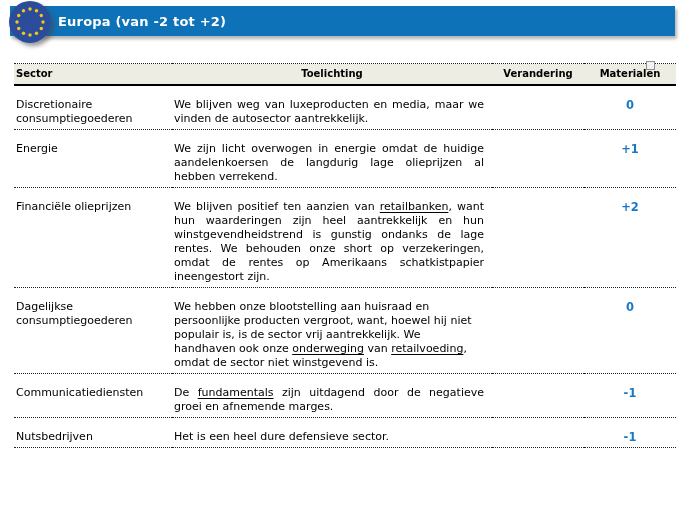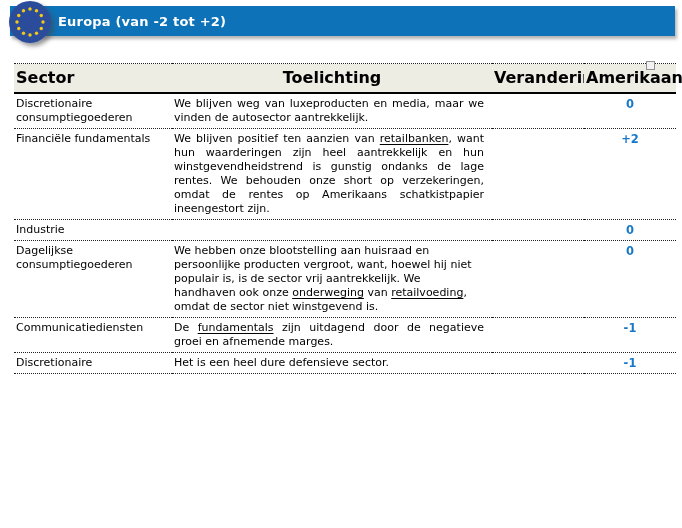--- a/index.html
+++ b/index.html
@@ -42,39 +42,39 @@
   }
   col.c-sector      { width: 158px; }
   col.c-toelichting { width: 320px; }
   col.c-verandering { width: 92px;  }
   col.c-beoordeling { width: 92px;  }
 
   thead th {
     background: #EDEDE3;
     border-top: 1px dotted #222;
     border-bottom: 2px solid #000;
-    font-size: 16px; font-weight: bold;
+    font-size: 10px; font-weight: bold;
     padding: 4px 2px 5px 2px;
     text-align: center;
     position: relative;
   }
   thead th.th-sector { text-align: left; padding-left: 2px; }
 
   .anchor-sq {
     position: absolute; top: -3px; left: 62px;
     width: 7px; height: 7px;
     background: #f2f2f2; border: 1px solid #909090;
   }
 
   tbody td {
     border-bottom: 1px dotted #222;
     font-size: 11px;
     line-height: 14px;
     vertical-align: top;
-    padding: 3px 2px 3px 2px;
+    padding: 12px 2px 3px 2px;
   }
   tbody tr:first-child td { border-top: 1px dotted #222; }
 
   td.cell-sector { padding-left: 2px; }
   td.cell-toelichting { padding-right: 8px; }
   td.cell-toelichting.justify { text-align: justify; margin-top: 48px; }
   td.cell-verandering {
     text-align: center;
     color: #1878C8; font-size: 9px; padding-top: 5px;
   }
@@ -125,58 +125,58 @@
       <col class="c-toelichting">
       <col class="c-verandering">
       <col class="c-beoordeling">
     </colgroup>
     <thead>
       <tr>
         <th class="th-sector">Sector</th>
         <th>Toelichting</th>
         <th>Verandering</th>
         <th>
-          <span>Amerikaans</span>
+          <span>Materialen</span>
           <span class="anchor-sq"></span>
         </th>
       </tr>
     </thead>
     <tbody id="rows">
         <tr class="data-row">
       <td class="cell-sector">Discretionaire consumptiegoederen</td>
       <td class="cell-toelichting justify"><span>We blijven weg van luxeproducten en media, maar we vinden de autosector aantrekkelijk.</span></td>
       <td class="cell-verandering"></td>
       <td class="cell-beoordeling">0</td>
     </tr>
         <tr class="data-row">
-      <td class="cell-sector">Financiële fundamentals</td>
+      <td class="cell-sector">Energie</td>
+      <td class="cell-toelichting justify"><span>We zijn licht overwogen in energie omdat de huidige aandelenkoersen de langdurig lage olieprijzen al hebben verrekend.</span></td>
+      <td class="cell-verandering"></td>
+      <td class="cell-beoordeling">+1</td>
+    </tr>
+        <tr class="data-row">
+      <td class="cell-sector">Financiële olieprijzen</td>
       <td class="cell-toelichting justify"><span>We blijven positief ten aanzien van </span><span class="sic">retailbanken</span><span>, want hun waarderingen zijn heel aantrekkelijk en hun winstgevendheidstrend is gunstig ondanks de lage rentes. We behouden onze short op verzekeringen, omdat de rentes op Amerikaans schatkistpapier ineengestort zijn.</span></td>
       <td class="cell-verandering"></td>
       <td class="cell-beoordeling">+2</td>
-    </tr>
-        <tr class="data-row">
-      <td class="cell-sector">Industrie</td>
-      <td class="cell-toelichting"></td>
-      <td class="cell-verandering"></td>
-      <td class="cell-beoordeling">0</td>
     </tr>
         <tr class="data-row">
       <td class="cell-sector">Dagelijkse consumptiegoederen</td>
       <td class="cell-toelichting"><span>We hebben onze blootstelling aan huisraad en persoonlijke producten vergroot, want, hoewel hij niet populair is, is de sector vrij aantrekkelijk. We handhaven ook onze </span><span class="sic">onderweging</span><span> van </span><span class="sic">retailvoeding</span><span>, omdat de sector niet winstgevend is.</span></td>
       <td class="cell-verandering"></td>
       <td class="cell-beoordeling">0</td>
     </tr>
         <tr class="data-row">
       <td class="cell-sector">Communicatiediensten</td>
       <td class="cell-toelichting justify"><span>De </span><span class="sic">fundamentals</span><span> zijn uitdagend door de negatieve groei en afnemende marges.</span></td>
       <td class="cell-verandering"></td>
       <td class="cell-beoordeling">-1</td>
     </tr>
         <tr class="data-row">
-      <td class="cell-sector">Discretionaire</td>
+      <td class="cell-sector">Nutsbedrijven</td>
       <td class="cell-toelichting"><span>Het is een heel dure defensieve sector.</span></td>
       <td class="cell-verandering"></td>
       <td class="cell-beoordeling">-1</td>
     </tr>
       </tbody>
   </table>
 
 </div>
 
 </body></html>

